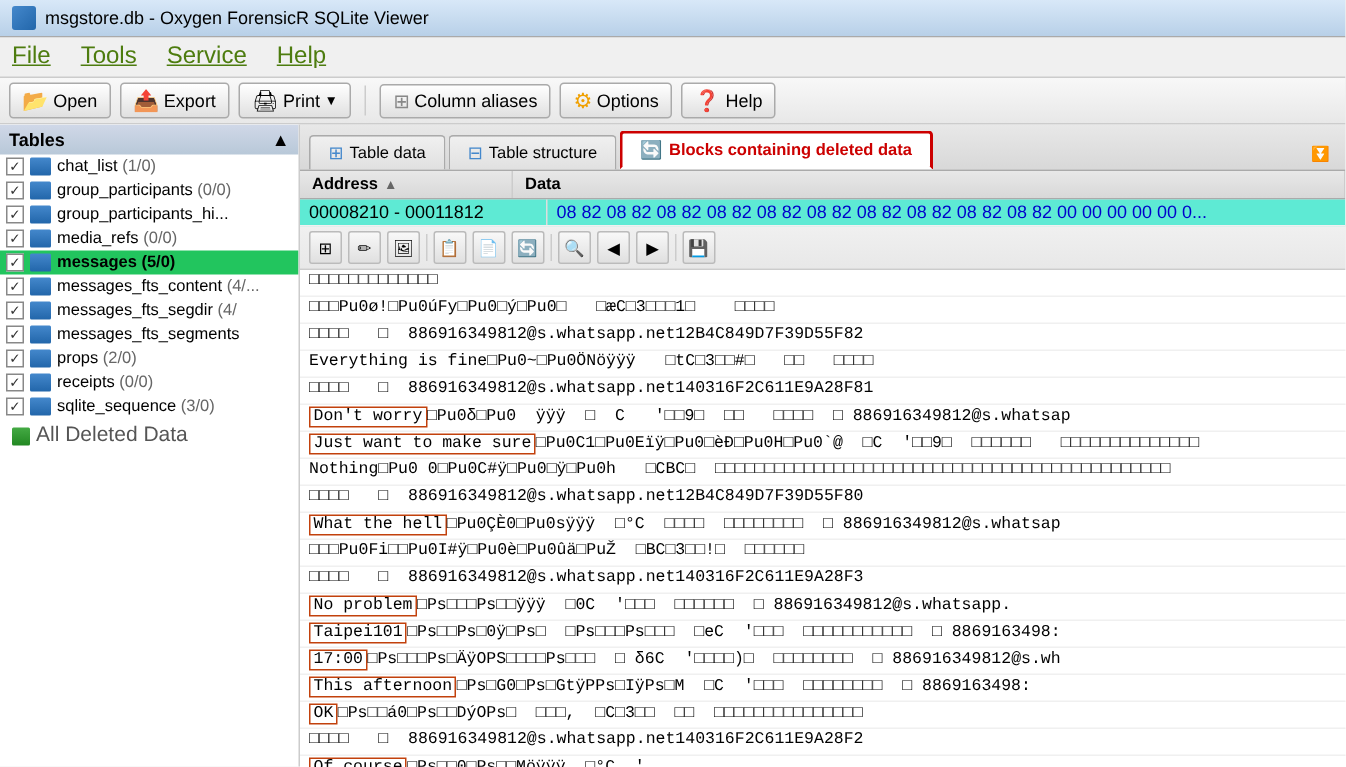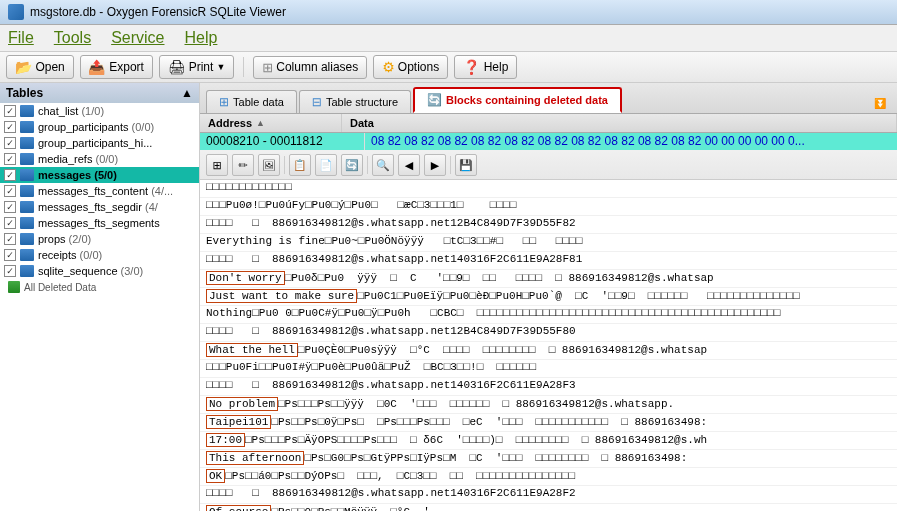--- a/index.html
+++ b/index.html
@@ -68,26 +68,26 @@
       align-items: center;
     }
     .sidebar-item {
       display: flex;
       align-items: center;
       gap: 4px;
       padding: 2px 4px;
       cursor: pointer;
       font-size: 11px;
     }
-    .sidebar-item.selected { background: #14b8a6; }
+    .sidebar-item.selected { background: #22c55e; }
     .sidebar-item .check { width: 12px; height: 12px; border: 1px solid #888; background: #fff; display: flex; align-items: center; justify-content: center; font-size: 9px; }
     .sidebar-item .check.checked::after { content: '✓'; color: #333; }
     .table-icon { width: 14px; height: 12px; background: linear-gradient(to bottom, #4488cc, #2266aa); border-radius: 1px; display: inline-block; }
     .table-icon-green { background: linear-gradient(to bottom, #44aa44, #228822); }
-    .all-deleted { display: flex; align-items: flex-end; gap: 4px; padding: 2px 8px; color: #555; font-size: 10px; cursor: pointer; }
+    .all-deleted { display: flex; align-items: flex-end; gap: 4px; padding: 2px 8px; color: #555; font-size: 14px; cursor: pointer; }
 
     
     #right-panel { flex: 1; display: flex; flex-direction: column; overflow: hidden; }
 
     
     #tab-bar {
       background: linear-gradient(to bottom, #e8e8e8, #d8d8d8);
       padding: 4px 6px 0 6px;
       display: flex;
       align-items: flex-end;

